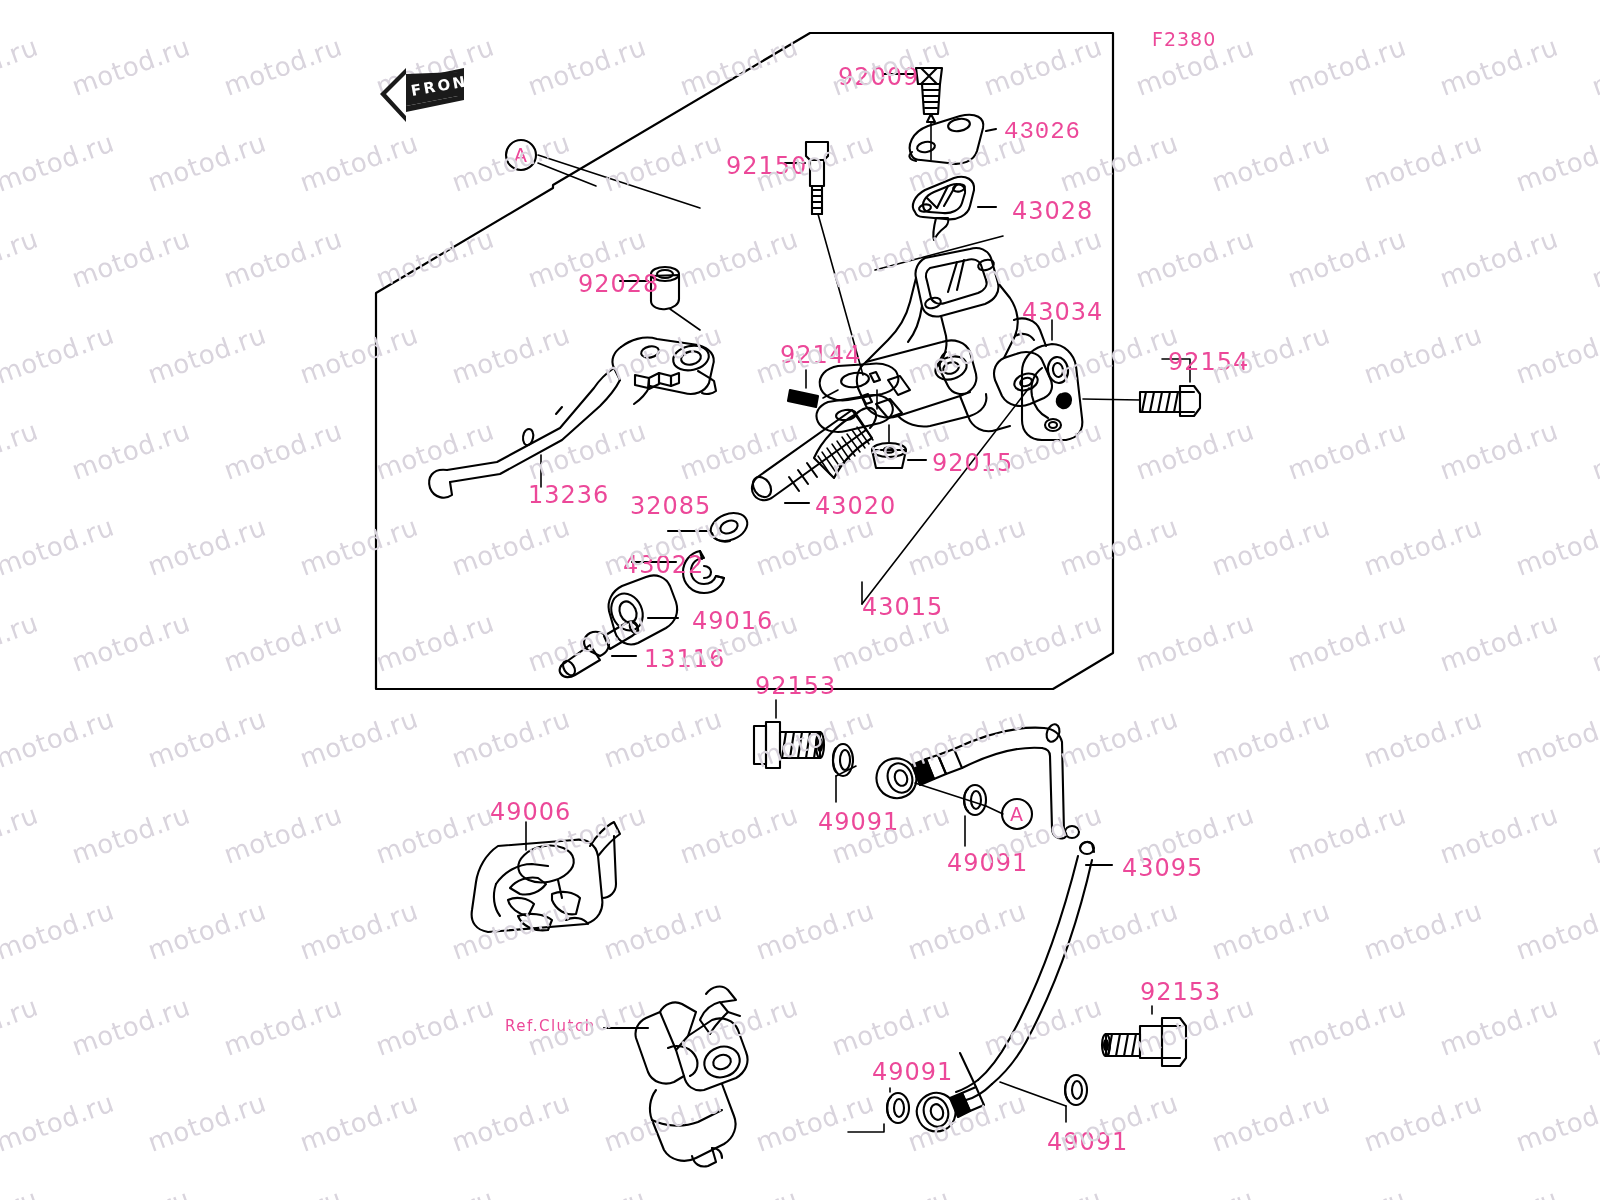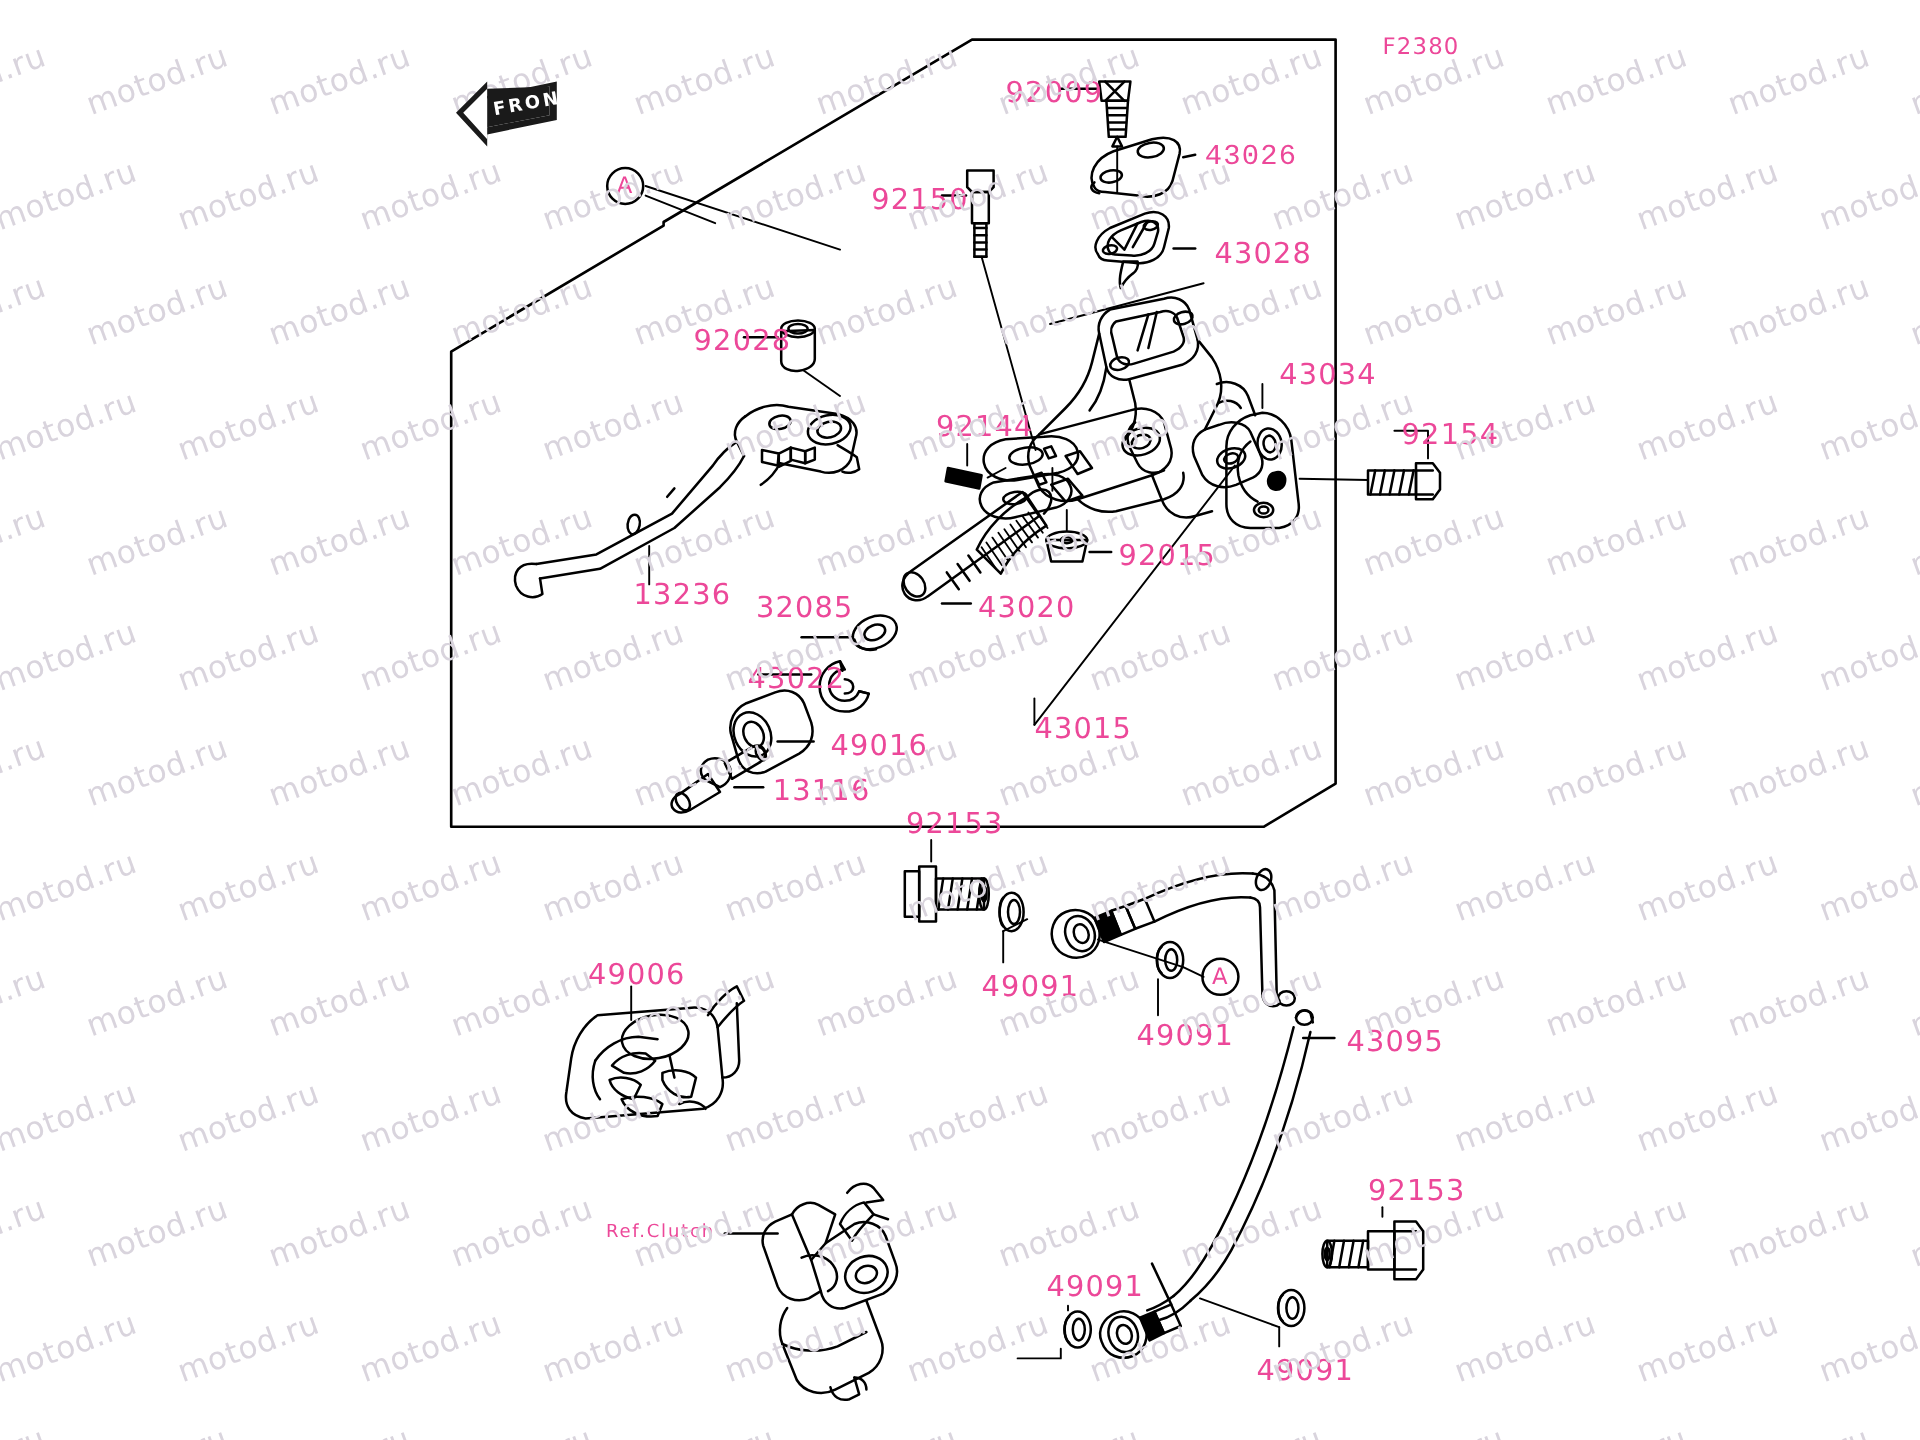--- a/index.html
+++ b/index.html
@@ -625,21 +625,21 @@
 
     <div class="lbl ref" style="left:505px;top:1017px;">Ref.Clutch</div>
 
     <div class="lbl code" style="left:862px;top:593px;">43015</div>
 
     <div class="lbl code" style="left:838px;top:63px;">92009</div>
     <div class="lbl code" style="left:1004px;top:118px;font-family:Liberation Mono, monospace;">43026</div>
     <div class="lbl code" style="left:1012px;top:197px;">43028</div>
     <div class="lbl code" style="left:726px;top:152px;">92150</div>
     <div class="lbl code" style="left:578px;top:270px;">92028</div>
-    <div class="lbl code" style="left:1022px;top:298px;margin-left:44px;">43034</div>
+    <div class="lbl code" style="left:1022px;top:298px;">43034</div>
     <div class="lbl code" style="left:1168px;top:348px;">92154</div>
     <div class="lbl code" style="left:780px;top:341px;">92144</div>
     <div class="lbl code" style="left:932px;top:449px;">92015</div>
     <div class="lbl code" style="left:528px;top:481px;">13236</div>
     <div class="lbl code" style="left:815px;top:492px;">43020</div>
     <div class="lbl code" style="left:630px;top:492px;">32085</div>
     <div class="lbl code" style="left:592px;top:551px;margin-left:31px;">43022</div>
     <div class="lbl code" style="left:692px;top:607px;">49016</div>
     <div class="lbl code" style="left:644px;top:645px;">13116</div>
     <div class="lbl code" style="left:755px;top:672px;">92153</div>

